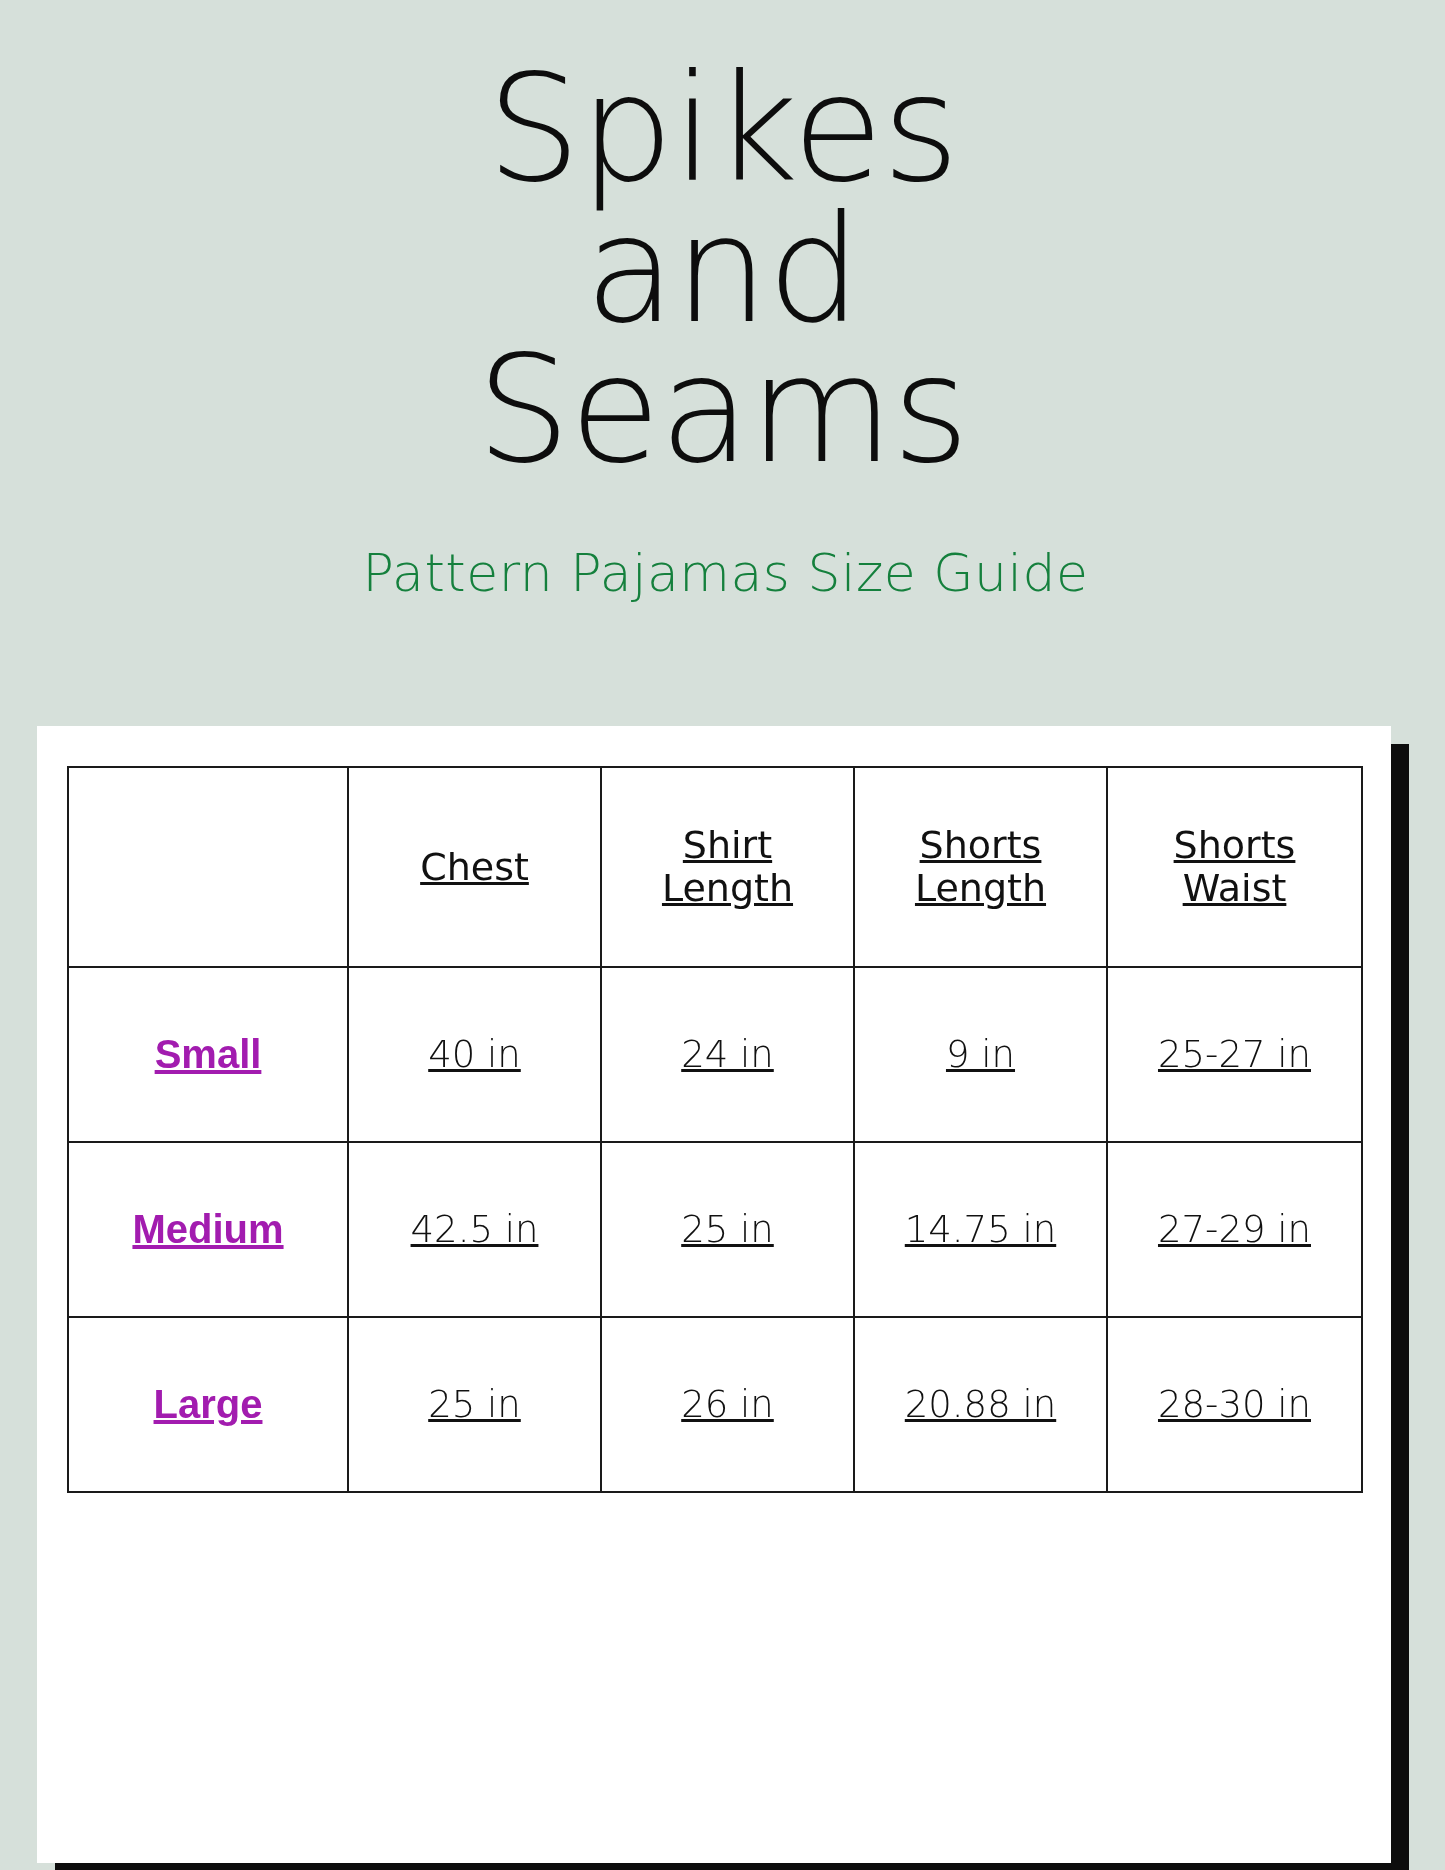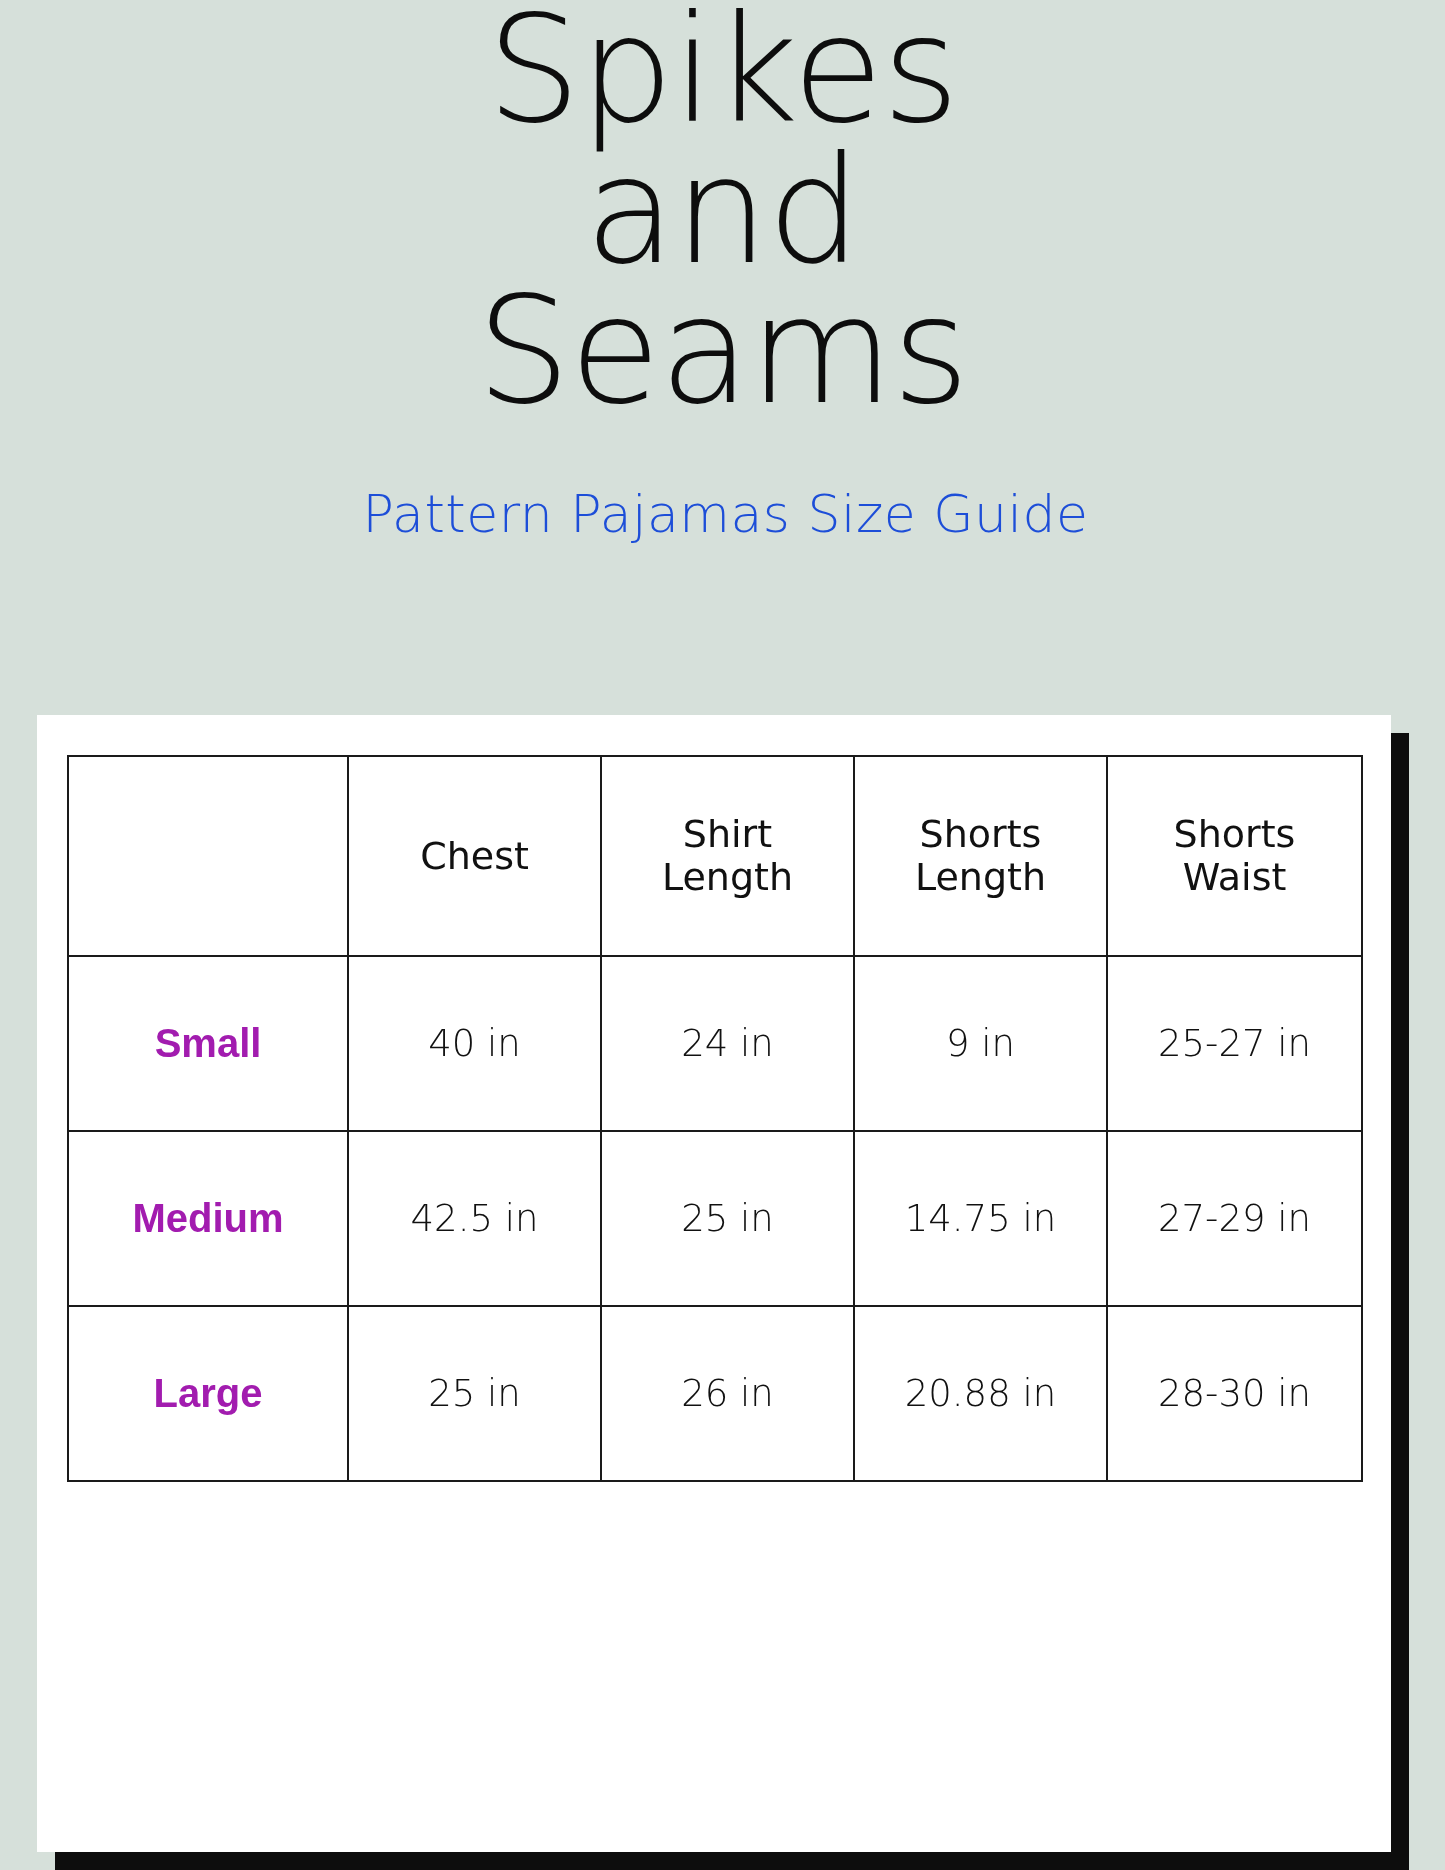--- a/index.html
+++ b/index.html
@@ -19,31 +19,32 @@
     height: 1870px;
   }
   .brand-title {
     text-align: center;
     font-family: "DejaVu Sans", sans-serif;
     font-weight: 300;
     font-size: 148px;
     line-height: 0.95;
     letter-spacing: -1px;
     color: #0d0d0d;
-    margin: 0;
+    padding-top: 48px;
+    margin: 11px;
   }
   .brand-line {
     display: block;
   }
   .subtitle {
     text-align: center;
     font-family: "DejaVu Sans", sans-serif;
     font-weight: 300;
     font-size: 52px;
-    color: #1d4ed8;
+    color: #15803d;
     letter-spacing: 0.5px;
     margin: 62px 0 0 6px;
   }
   .card-wrap {
     position: absolute;
     left: 37px;
     top: 715px;
     width: 1372px;
     height: 1155px;
   }
@@ -75,20 +76,21 @@
   table.size-table th {
     border: 2px solid #1a1a1a;
     text-align: center;
     vertical-align: middle;
     font-family: "DejaVu Sans", sans-serif;
     font-weight: 300;
     font-size: 37px;
     color: #111111;
     height: 165px;
     padding: 4px 6px;
+    text-decoration: underline;
   }
   table.size-table thead th {
     height: 190px;
     font-size: 38px;
     font-weight: 400;
     line-height: 1.12;
   }
   table.size-table thead th.corner {
     border-top: 2px solid #1a1a1a;
   }

